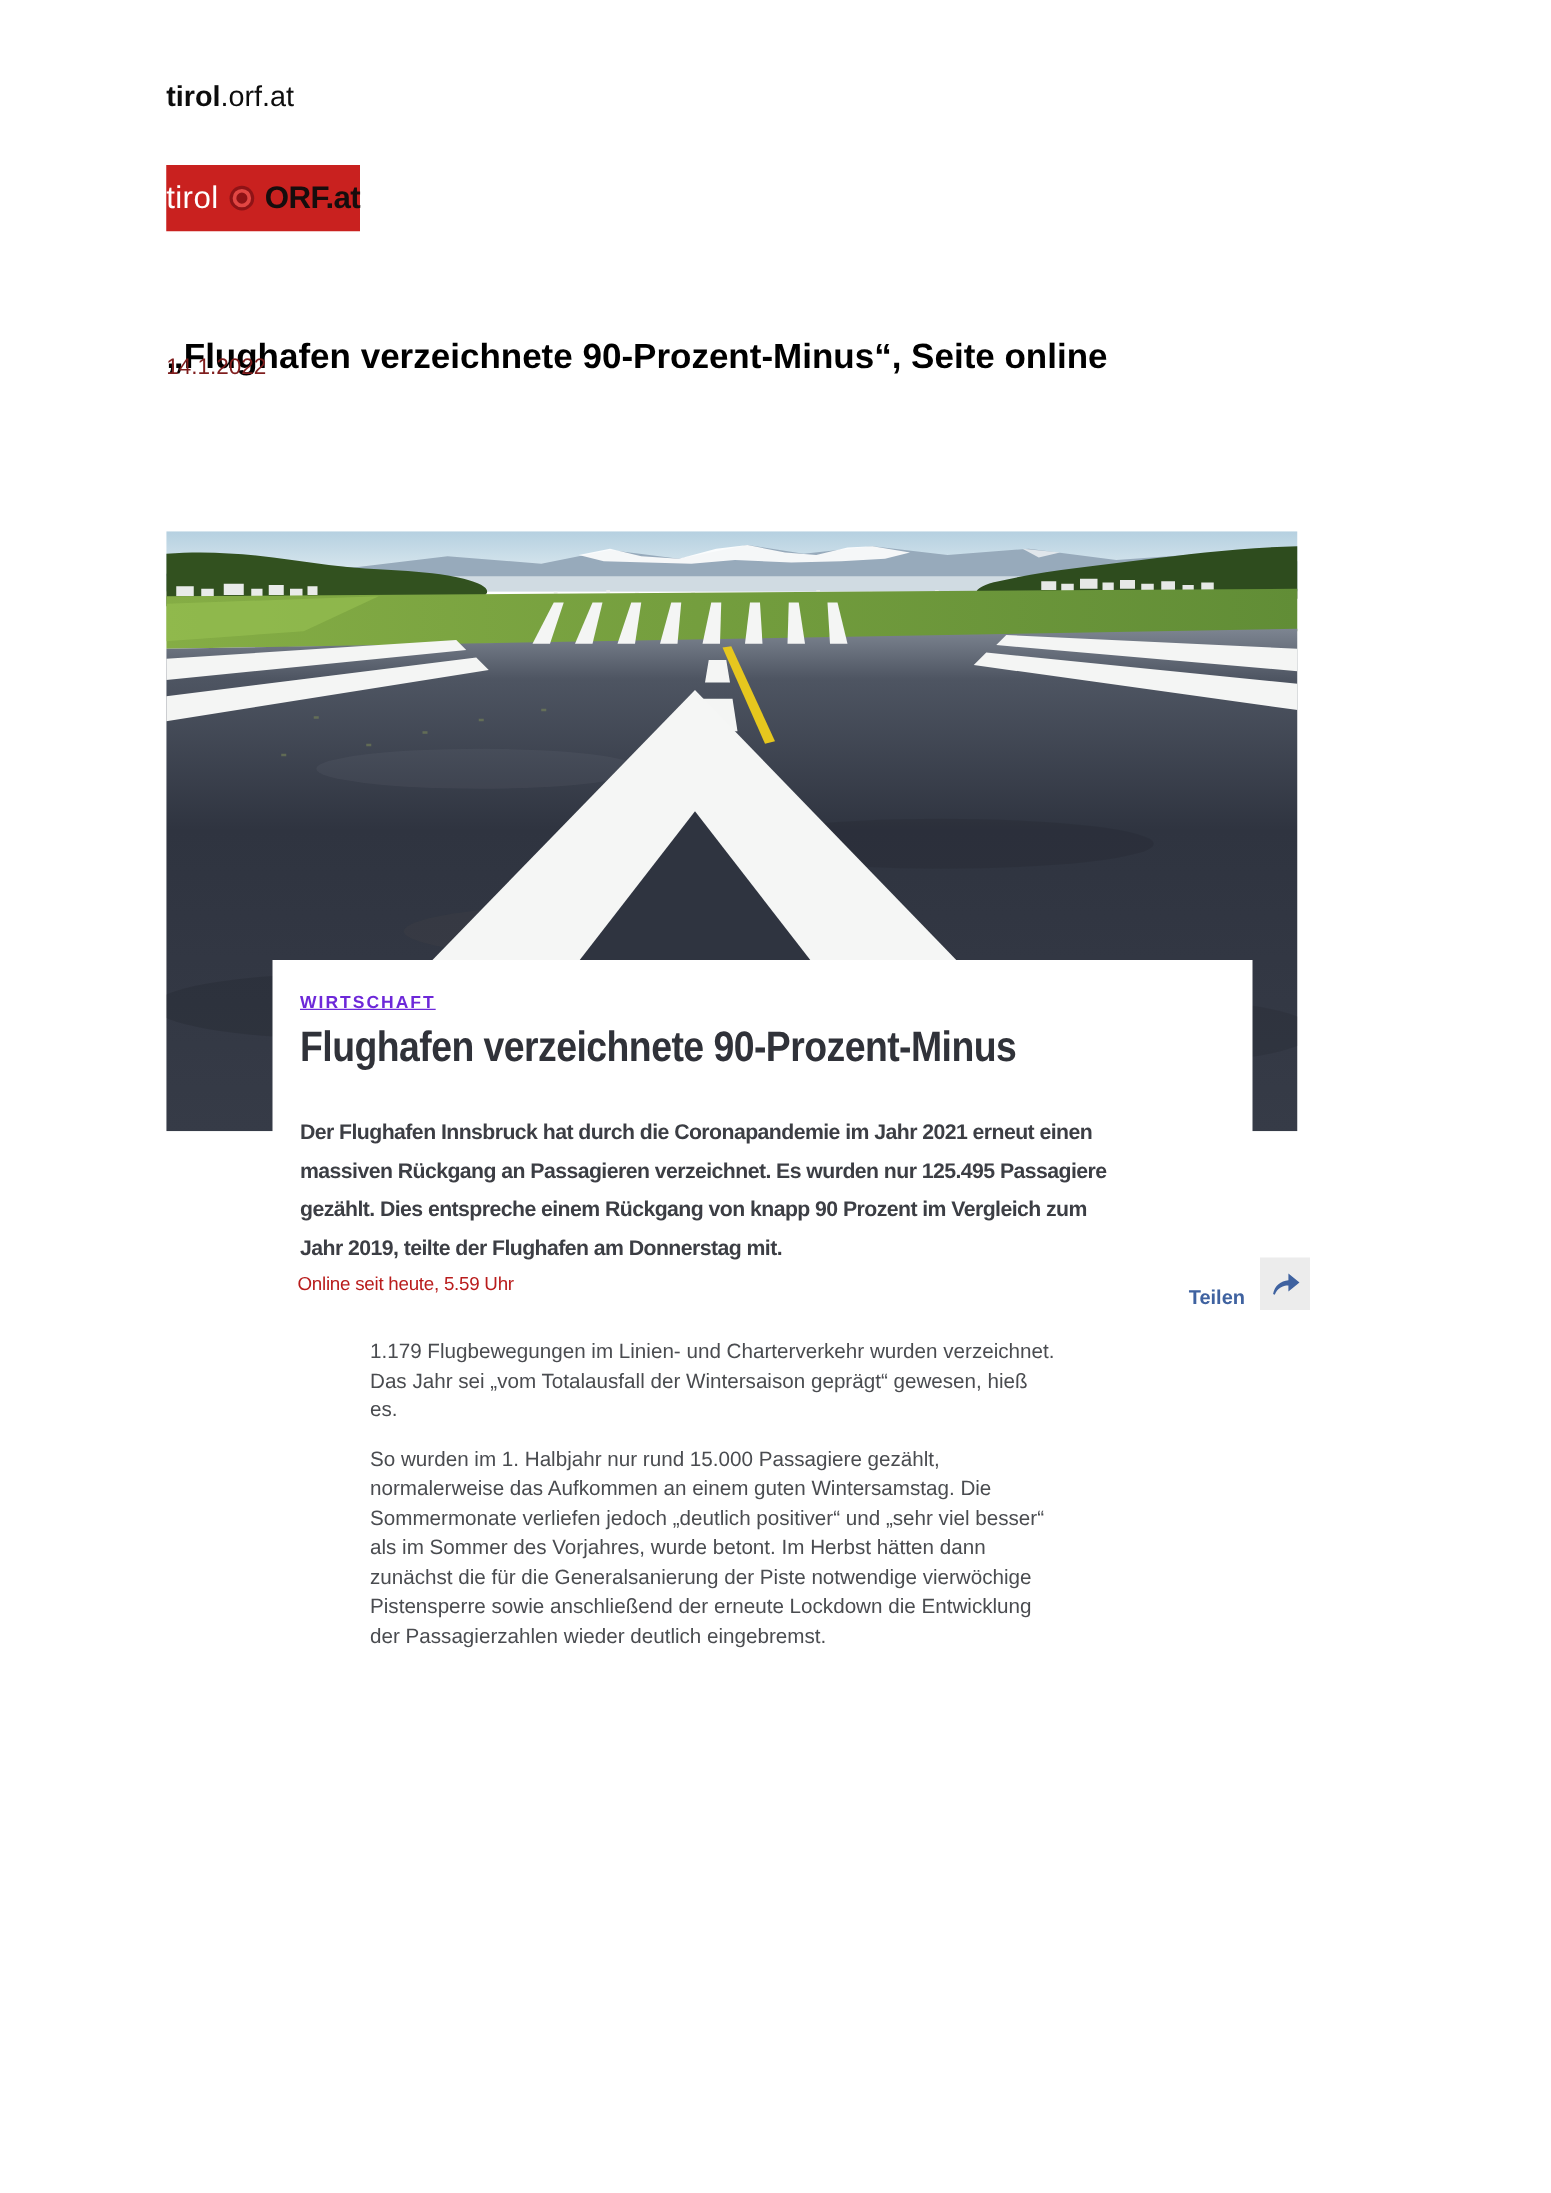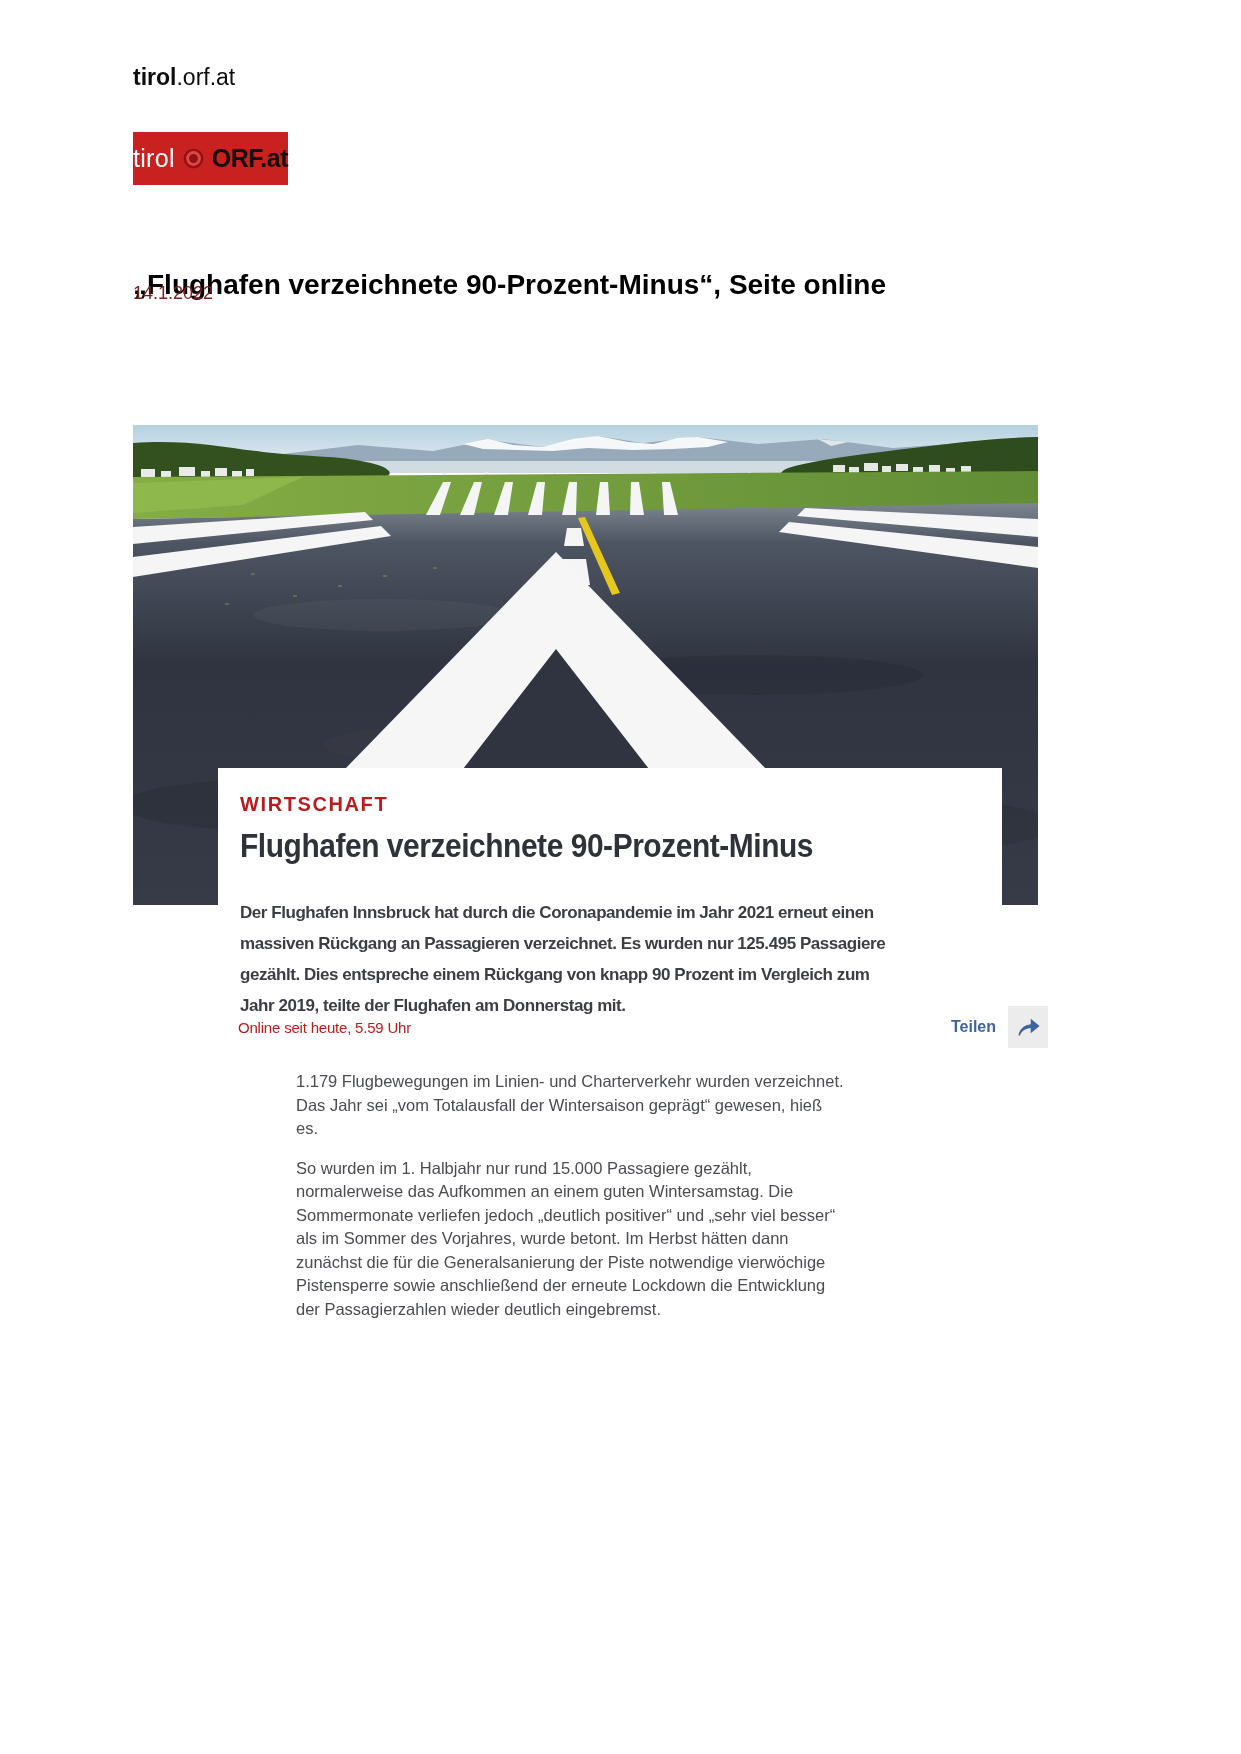--- a/index.html
+++ b/index.html
@@ -21,31 +21,31 @@
   .doc-title{position:absolute;left:133px;top:250px;font-size:28px;font-weight:bold;color:#000;}
   .doc-date{position:absolute;left:133px;top:283px;font-size:18px;color:#7f1d1d;}
 
   
   .photo{position:absolute;left:133px;top:425px;width:905px;height:480px;}
   .photo svg{display:block;width:100%;height:100%;}
 
   
   .card{position:absolute;left:218px;top:768px;width:784px;background:#ffffff;
         padding:25px 0 4px 22px;box-sizing:border-box;}
-  .category{font-size:20px;font-weight:bold;color:#b91c1c;letter-spacing:1.6px;}
+  .category{font-size:14px;font-weight:bold;color:#6d28d9;letter-spacing:1.6px;text-decoration:underline;}
   .headline{margin-top:10px;font-size:34px;font-weight:bold;color:#303239;letter-spacing:-.5px;
             transform:scale(.88,1);transform-origin:left top;white-space:nowrap;}
   .lead{margin-top:32px;width:655px;font-size:17px;font-weight:bold;color:#3c3e44;
         line-height:31px;letter-spacing:-.45px;}
 
   
   .meta{position:absolute;left:238px;top:1004px;width:810px;height:46px;
         display:flex;justify-content:space-between;align-items:center;}
   .published{font-size:15px;color:#b91c1c;letter-spacing:-.2px;}
-  .share{display:flex;align-items:center;gap:12px;cursor:pointer;}
+  .share{display:flex;align-items:flex-end;gap:12px;cursor:pointer;}
   .share-label{font-size:16px;font-weight:bold;color:#3f62a0;}
   .share-iconbox{width:40px;height:42px;background:#ececec;display:flex;align-items:center;justify-content:center;}
 
   
   .photo-credit{position:absolute;left:958px;top:778px;font-size:11px;color:#9aa0a5;
                 writing-mode:vertical-rl;letter-spacing:.5px;}
 
   
   .body-copy{position:absolute;left:296px;top:1070px;width:548px;
              font-size:16.5px;line-height:23.5px;color:#4a4c50;}

